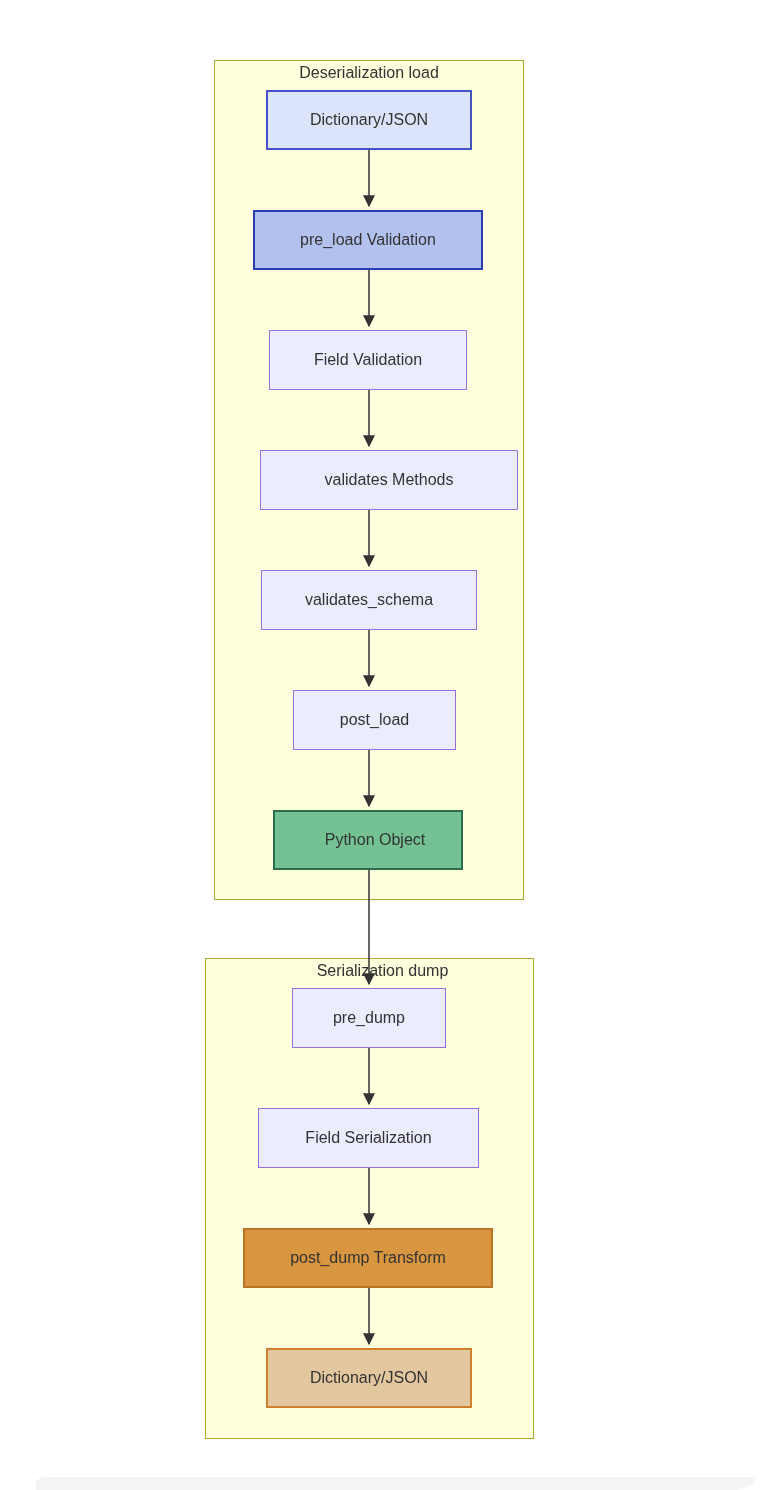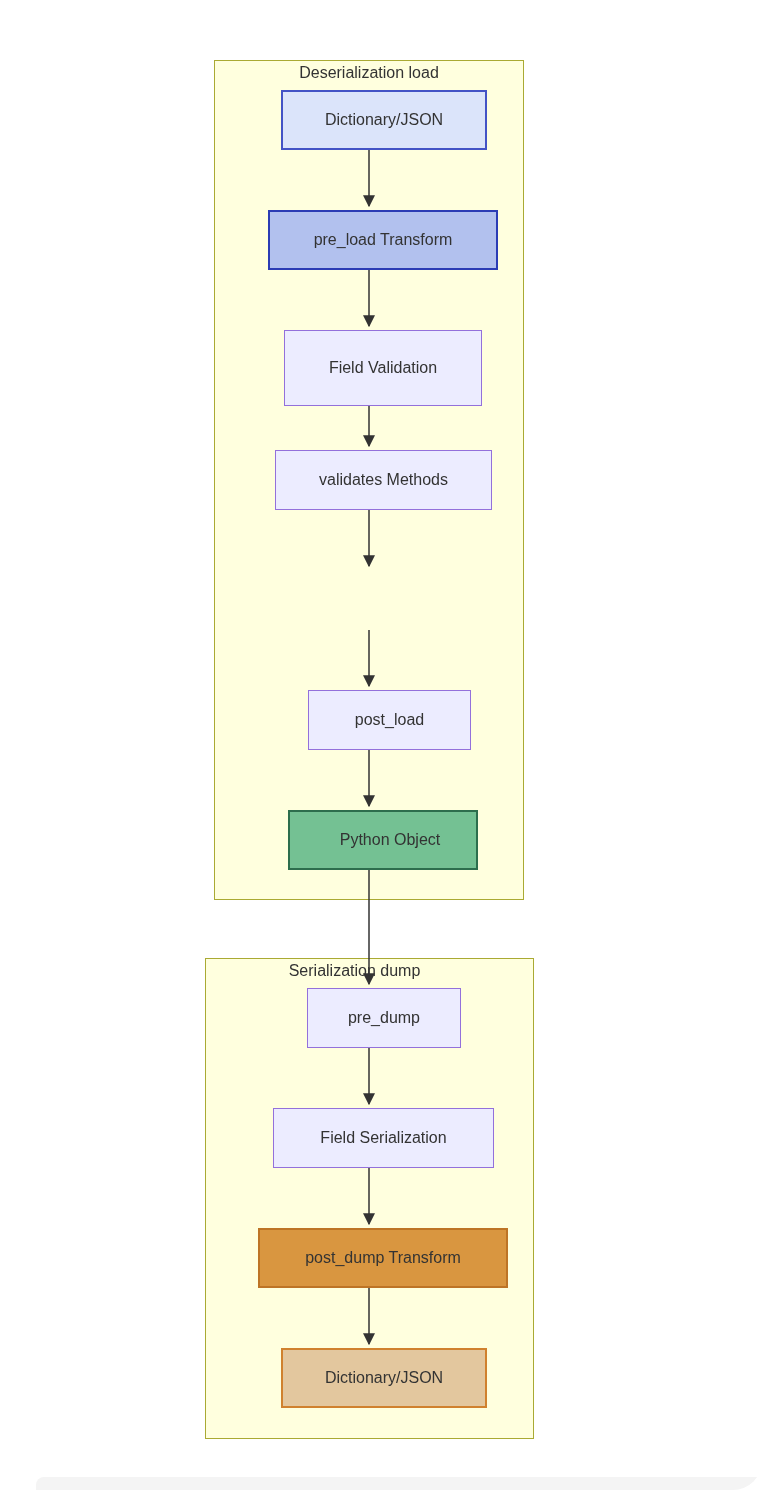--- a/index.html
+++ b/index.html
@@ -31,42 +31,42 @@
     text-align:center; font-size:16px; line-height:20px;
     color:var(--text_color); z-index:1;
   }
   .edges { position:absolute; left:0; top:0; z-index:2; pointer-events:none; }
   .edge  { stroke:var(--edge_color); stroke-width:1.5; fill:none; }
   .arrowhead { fill:var(--edge_color); }
   .node {
     position:absolute; box-sizing:border-box; z-index:3;
     display:flex; align-items:center; justify-content:center;
     background:var(--node_fill); border:1px solid var(--node_border);
-    font-size:16px; text-align:center; line-height:1.2;margin-left:15px;
+    font-size:16px; text-align:center; line-height:1.2;
   }
   .node.dict-in   { background:var(--dict_in_fill);   border:2px solid var(--dict_in_border); }
   .node.pre-load  { background:var(--pre_load_fill);  border:2px solid var(--pre_load_border); }
   .node.python    { background:var(--python_fill);    border:2px solid var(--python_border);padding-left:14px; }
   .node.post-dump { background:var(--post_dump_fill); border:2px solid var(--post_dump_border); }
   .node.dict-out  { background:var(--dict_out_fill);  border:2px solid var(--dict_out_border); }
   .page-edge {
     position:absolute; left:36px; right:0; top:1477px; height:13px;
     background:var(--page_edge); border-top-left-radius:8px; z-index:0;
   }
 </style>
 </head>
 <body>
 
 <div class="canvas">
 
   <div class="cluster" style="left:214px; top:60px; width:310px; height:840px;"></div>
   <div class="cluster-title" style="left:214px; top:63px; width:310px;">Deserialization load</div>
 
   <div class="cluster" style="left:205px; top:958px; width:329px; height:481px;"></div>
-  <div class="cluster-title" style="left:190px; top:961px; width:329px;">Serialization dump</div>
+  <div class="cluster-title" style="left:218px; top:961px; width:329px;">Serialization dump</div>
 
   <svg class="edges" width="762" height="1490">
     <defs>
       <marker id="arrow" viewBox="0 0 10 10" refX="9" refY="5" markerWidth="8" markerHeight="8" orient="auto-start-reverse">
         <path class="arrowhead" d="M0,0 L10,5 L0,10 z"></path>
       </marker>
     </defs>
     <path class="edge" marker-end="url(#arrow)" d="M369,150 L369,206"></path>
     <path class="edge" marker-end="url(#arrow)" d="M369,270 L369,326"></path>
     <path class="edge" marker-end="url(#arrow)" d="M369,390 L369,446"></path>
@@ -76,27 +76,30 @@
     <path class="edge" marker-end="url(#arrow)" d="M369,870 L369,984"></path>
     <path class="edge" marker-end="url(#arrow)" d="M369,1048 L369,1104"></path>
     <path class="edge" marker-end="url(#arrow)" d="M369,1168 L369,1224"></path>
     <path class="edge" marker-end="url(#arrow)" d="M369,1288 L369,1344"></path>
   </svg>
 
   <div class="node dict-in" style="left:266px; top:90px; width:206px; height:60px;">
     <span>Dictionary/JSON</span>
   </div>
   <div class="node pre-load" style="left:253px; top:210px; width:230px; height:60px;">
-    <span>pre_load Transform</span>
+    <span>pre_load Validation</span>
   </div>
-  <div class="node" style="left:269px; top:330px; width:198px; height:76px;">
+  <div class="node" style="left:269px; top:330px; width:198px; height:60px;">
     <span>Field Validation</span>
   </div>
-  <div class="node" style="left:260px; top:450px; width:217px; height:60px;text-align:right;">
+  <div class="node" style="left:260px; top:450px; width:258px; height:60px;text-align:right;">
     <span>validates Methods</span>
+  </div>
+  <div class="node" style="left:261px; top:570px; width:216px; height:60px;">
+    <span>validates_schema</span>
   </div>
   <div class="node" style="left:293px; top:690px; width:163px; height:60px;">
     <span>post_load</span>
   </div>
   <div class="node python" style="left:273px; top:810px; width:190px; height:60px;">
     <span>Python Object</span>
   </div>
 
   <div class="node" style="left:258px; top:1108px; width:221px; height:60px;">
     <span>Field Serialization</span>

